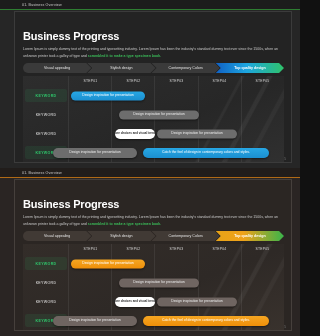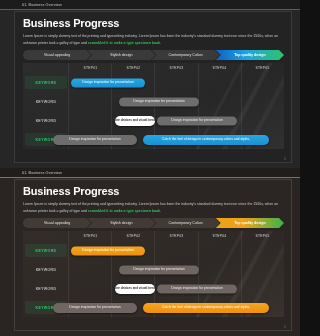--- a/index.html
+++ b/index.html
@@ -38,21 +38,21 @@
   }
 
   
   .frame {
     position: absolute; top: 11px; left: 14px; right: 8px; bottom: 5px;
     border: 1px solid #3b3b3b;
     background: #232323;
   }
   .variant2 .frame { border-color: #46403c; background: #2b2623; }
 
-  .content { position: absolute; inset: 0; padding: 5px 7px 4px 8px; }
+  .content { position: absolute; inset: 0; padding: 5px 7px 4px 8px; margin-top: 13px; }
 
   .title {
     font-size: 11px; font-weight: bold; color: #ffffff;
     letter-spacing: -.2px; line-height: 1.1;
   }
 
   .body-copy {
     margin-top: 4px;
     font-size: 3.5px; line-height: 1.85; color: #c9c9c9;
     max-width: 278px;

